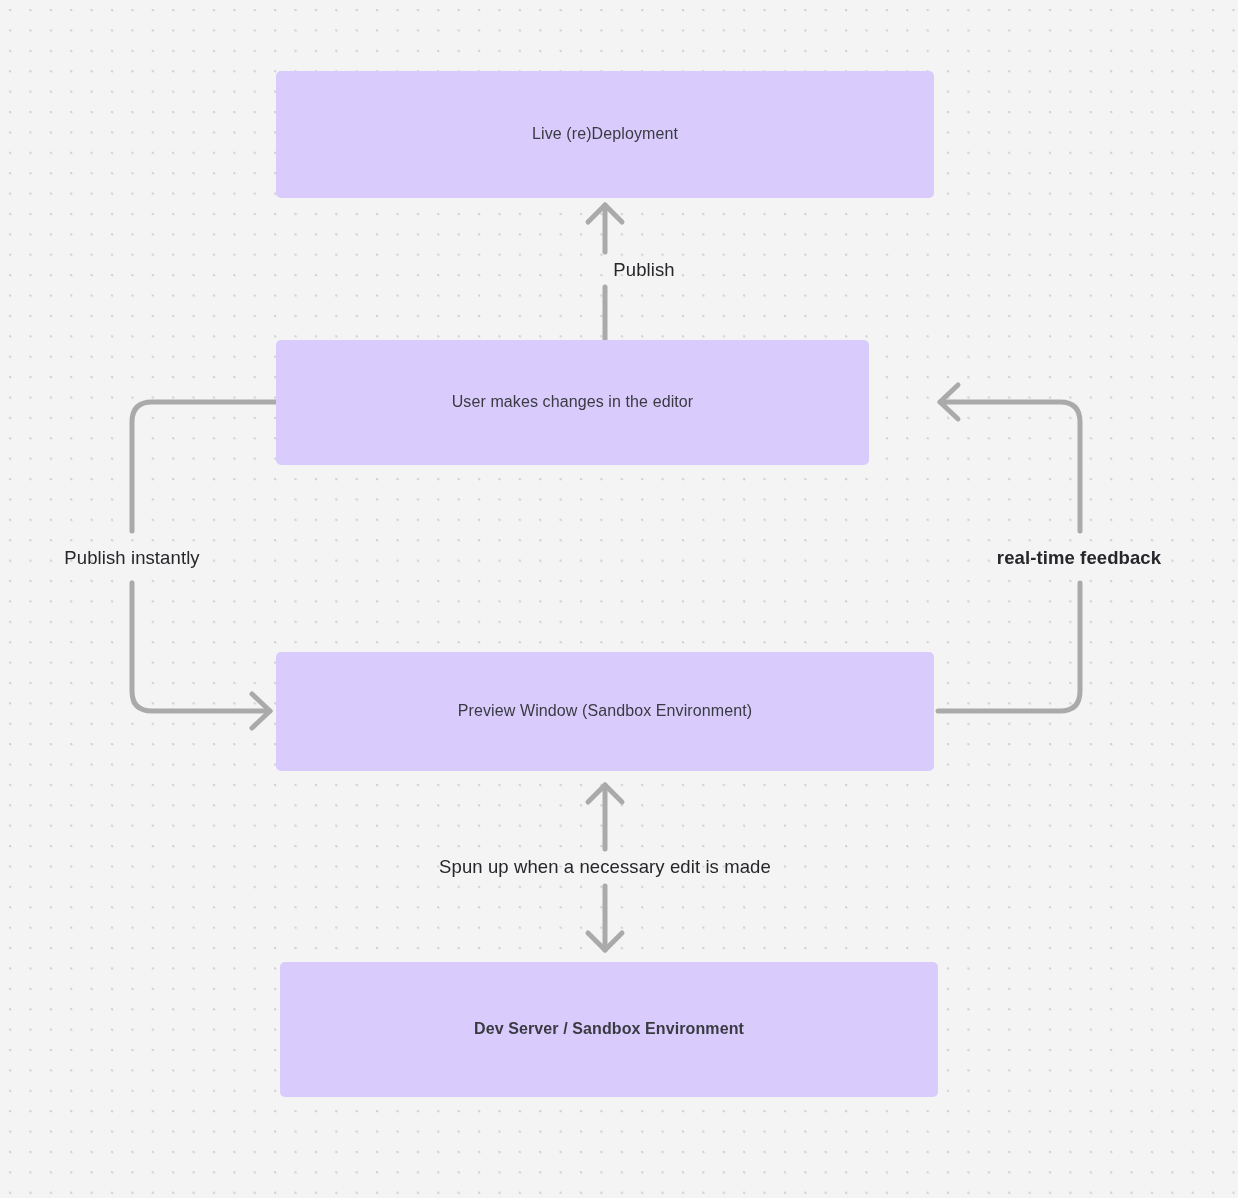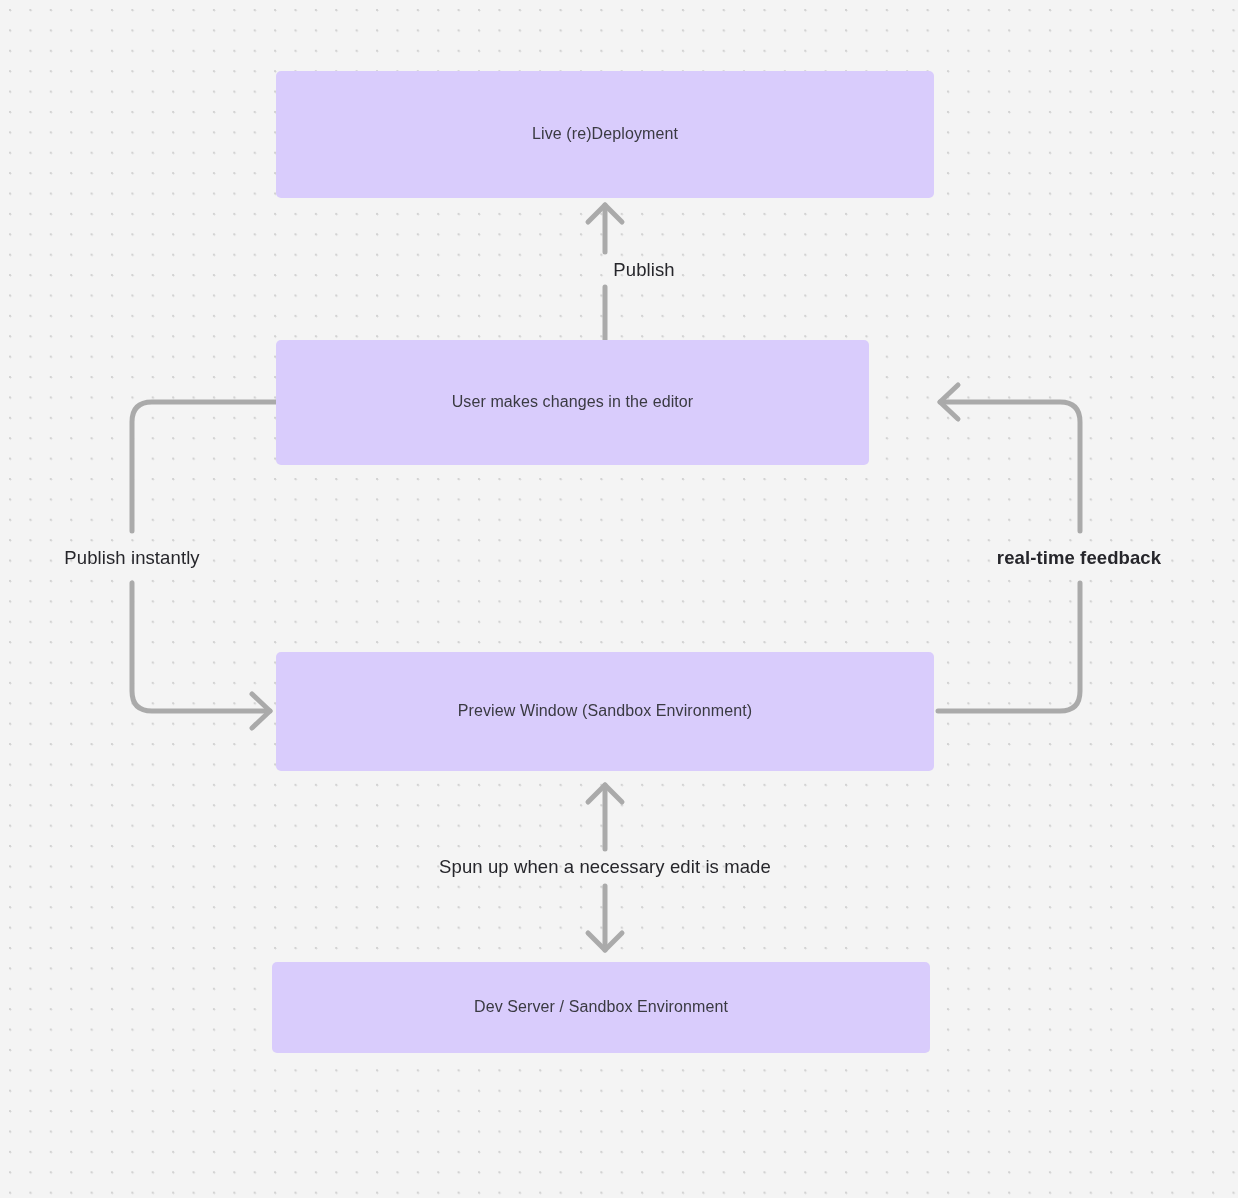--- a/index.html
+++ b/index.html
@@ -60,21 +60,21 @@
     letter-spacing: 0.1px;
     white-space: nowrap;
     background-color: transparent;
     transform: translate(-50%, -50%);
   }
 
   
   #node-live-deployment   { left: 276px; top: 71px;  width: 658px; height: 127px; }
   #node-user-changes      { left: 276px; top: 340px; width: 593px; height: 125px; }
   #node-preview-window    { left: 276px; top: 652px; width: 658px; height: 119px; }
-  #node-dev-server        { left: 272px; top: 962px; width: 658px; height: 91px; }
+  #node-dev-server        { left: 280px; top: 962px; width: 658px; height: 135px; font-weight: bold; }
 
   
   #label-publish          { left: 624px; top: 270px; margin-left: 20px; }
   #label-updates-instantly{ left: 132px; top: 558px; }
   #label-realtime-feedback{ left: 1079px; top: 558px; font-weight: bold; }
   #label-spun-up          { left: 605px; top: 867px; text-align: right; }
 </style>
 </head>
 <body>
 

